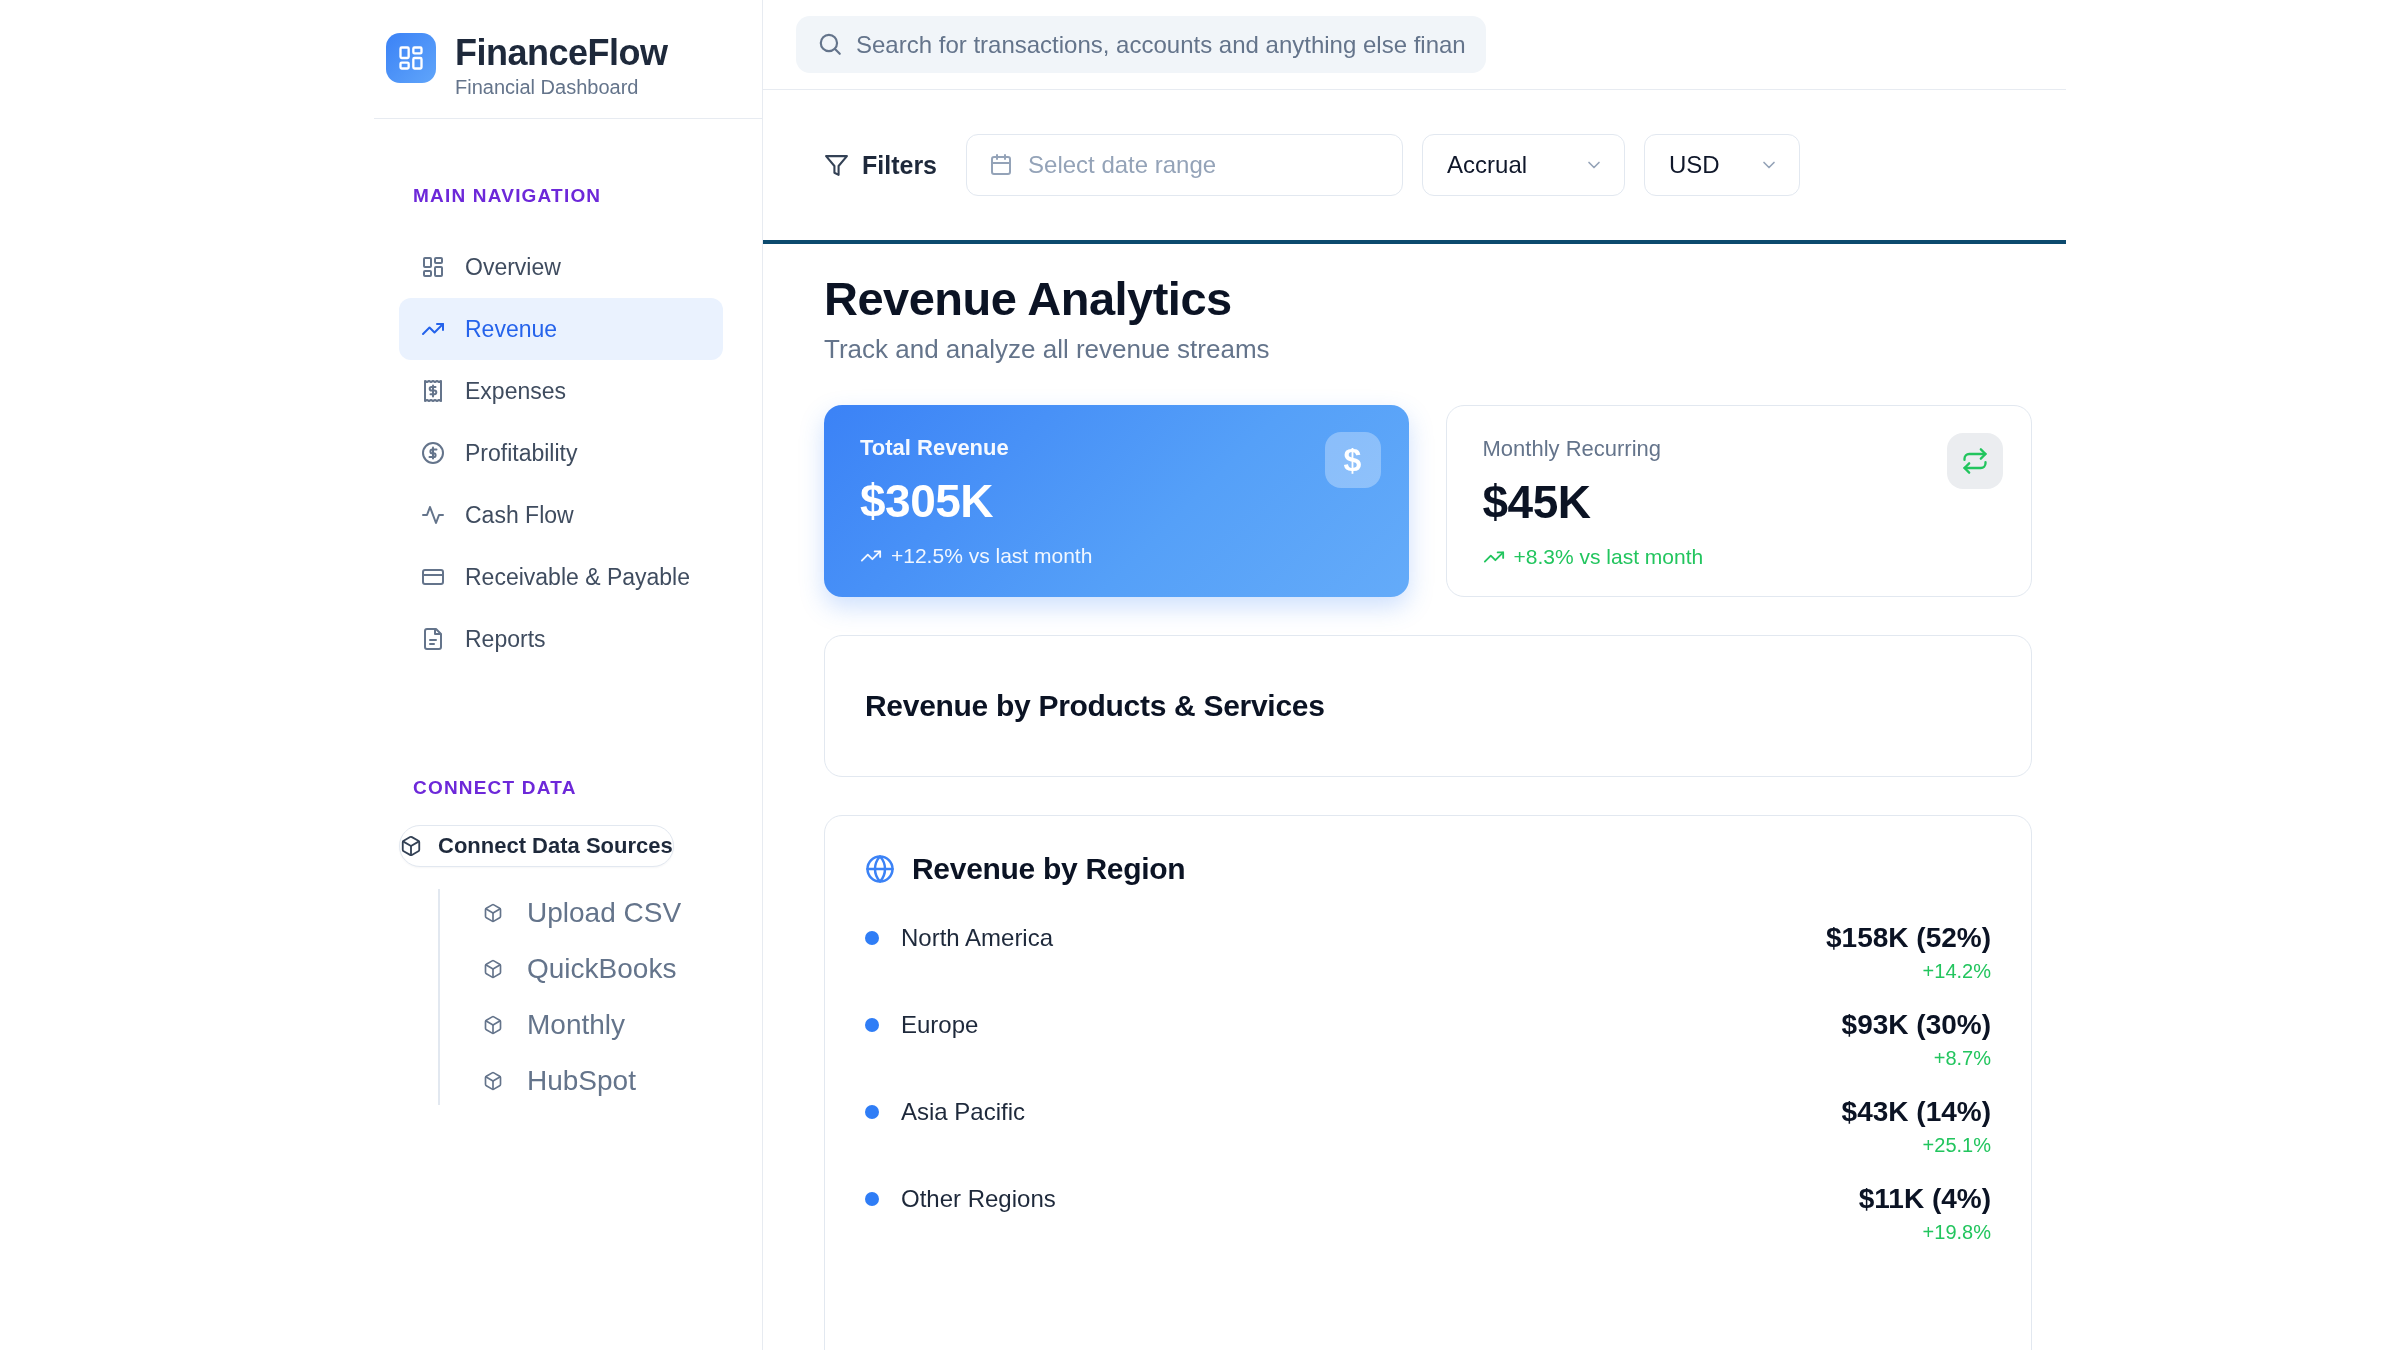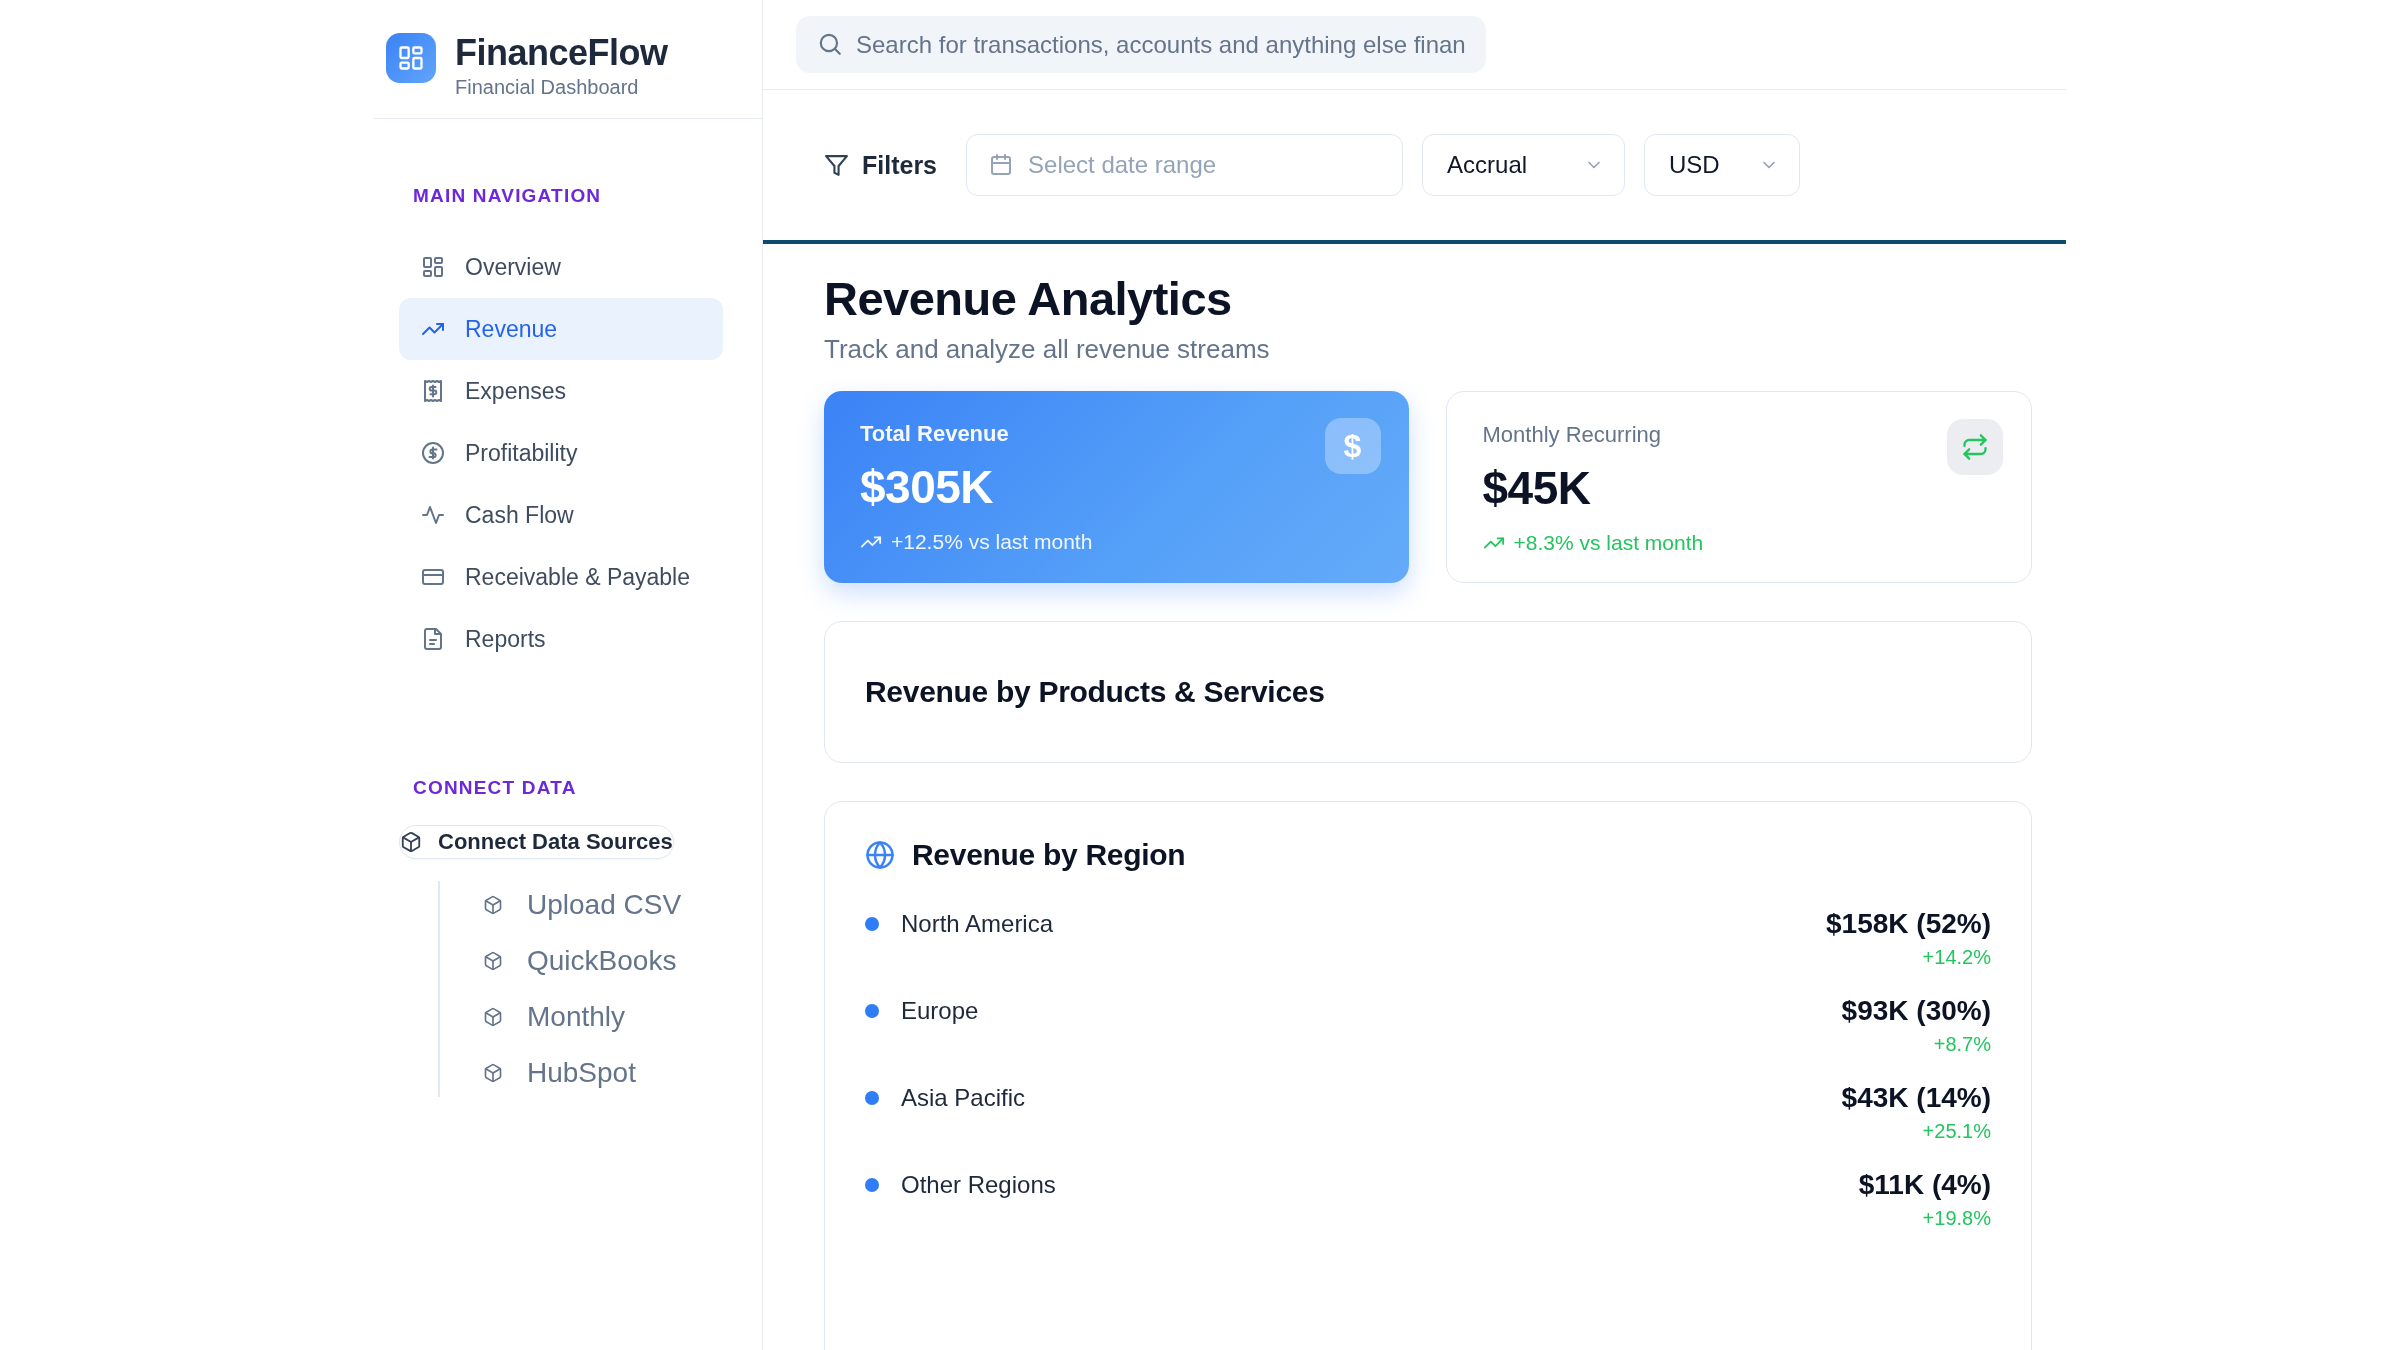--- a/index.html
+++ b/index.html
@@ -19,21 +19,21 @@
   .section-label { font-size:19px; font-weight:bold; letter-spacing:1.2px; color:#6d28d9;
     padding-left:39px; }
   .nav-label { margin-top:66px; }
   .nav-list { padding:29px 39px 0 25px; }
   .nav-item { display:flex; align-items:center; gap:20px; height:62px; padding-left:22px;
     border-radius:12px; font-size:23px; font-weight:500; color:#3f4c5f; cursor:pointer; }
   .nav-item .ic { width:24px; height:24px; color:#64748b; display:flex; }
   .nav-item.active { background:#eaf2fe; color:#2563eb; }
   .nav-item.active .ic { color:#2563eb; }
   .connect-label { margin-top:107px; }
-  .connect-btn { margin:26px 39px 0 25px; height:34px; border:1px solid #e2e8f0; border-radius:26px;
+  .connect-btn { margin:26px 39px 0 25px; height:42px; border:1px solid #e2e8f0; border-radius:26px;
     background:#ffffff; display:flex; align-items:center; justify-content:center; gap:16px;
     font-size:22px; font-weight:bold; color:#1e293b; box-shadow:0 1px 2px rgba(15,23,42,0.04); cursor:pointer; }
   .connect-btn .ic { width:22px; height:22px; color:#334155; display:flex; }
   .source-list { position:relative; margin:18px 39px 0 25px; }
   .source-list:before { content:""; position:absolute; left:39px; top:4px; bottom:4px;
     border-left:2px solid #e2e8f0; }
   .source-item { display:flex; align-items:center; gap:24px; height:56px; padding-left:84px;
     font-size:28px; color:#64748b; cursor:pointer; }
   .source-item .ic { width:20px; height:20px; color:#64748b; display:flex; }
 
@@ -62,21 +62,21 @@
   .select-field { justify-content:space-between; padding:0 20px 0 24px; cursor:pointer; }
   .select-field .val { font-size:24px; color:#0f172a; font-weight:500; }
   .select-field .ic { width:20px; height:20px; color:#94a3b8; display:flex; }
   .basis-field { width:203px; }
   .currency-field { width:156px; }
 
   .content { padding:28px 34px 0 61px; }
   .page-title { font-size:47px; font-weight:bold; color:#0b1324; letter-spacing:-0.5px; line-height:1.15; }
   .page-subtitle { font-size:26px; color:#64748b; margin-top:8px; }
 
-  .cards { display:flex; gap:37px; margin-top:26px; }
+  .cards { display:flex; gap:37px; margin-top:40px; }
   .stat-card { position:relative; flex:1; height:192px; border-radius:18px; padding:30px 36px; }
   .stat-card.primary { background:linear-gradient(135deg,#3b82f6 0%,#55a0f8 60%,#64abf9 100%);
     color:#ffffff; box-shadow:0 10px 24px rgba(59,130,246,0.25); }
   .stat-card.plain { background:#ffffff; border:1px solid #e2e8f0; }
   .stat-title { font-size:22px; font-weight:600; }
   .primary .stat-title { color:rgba(255,255,255,0.95); }
   .plain .stat-title { color:#64748b; font-weight:500; }
   .stat-value { font-size:46px; font-weight:bold; margin-top:13px; letter-spacing:-0.5px; }
   .primary .stat-value { color:#ffffff; }
   .plain .stat-value { color:#0b1324; }

